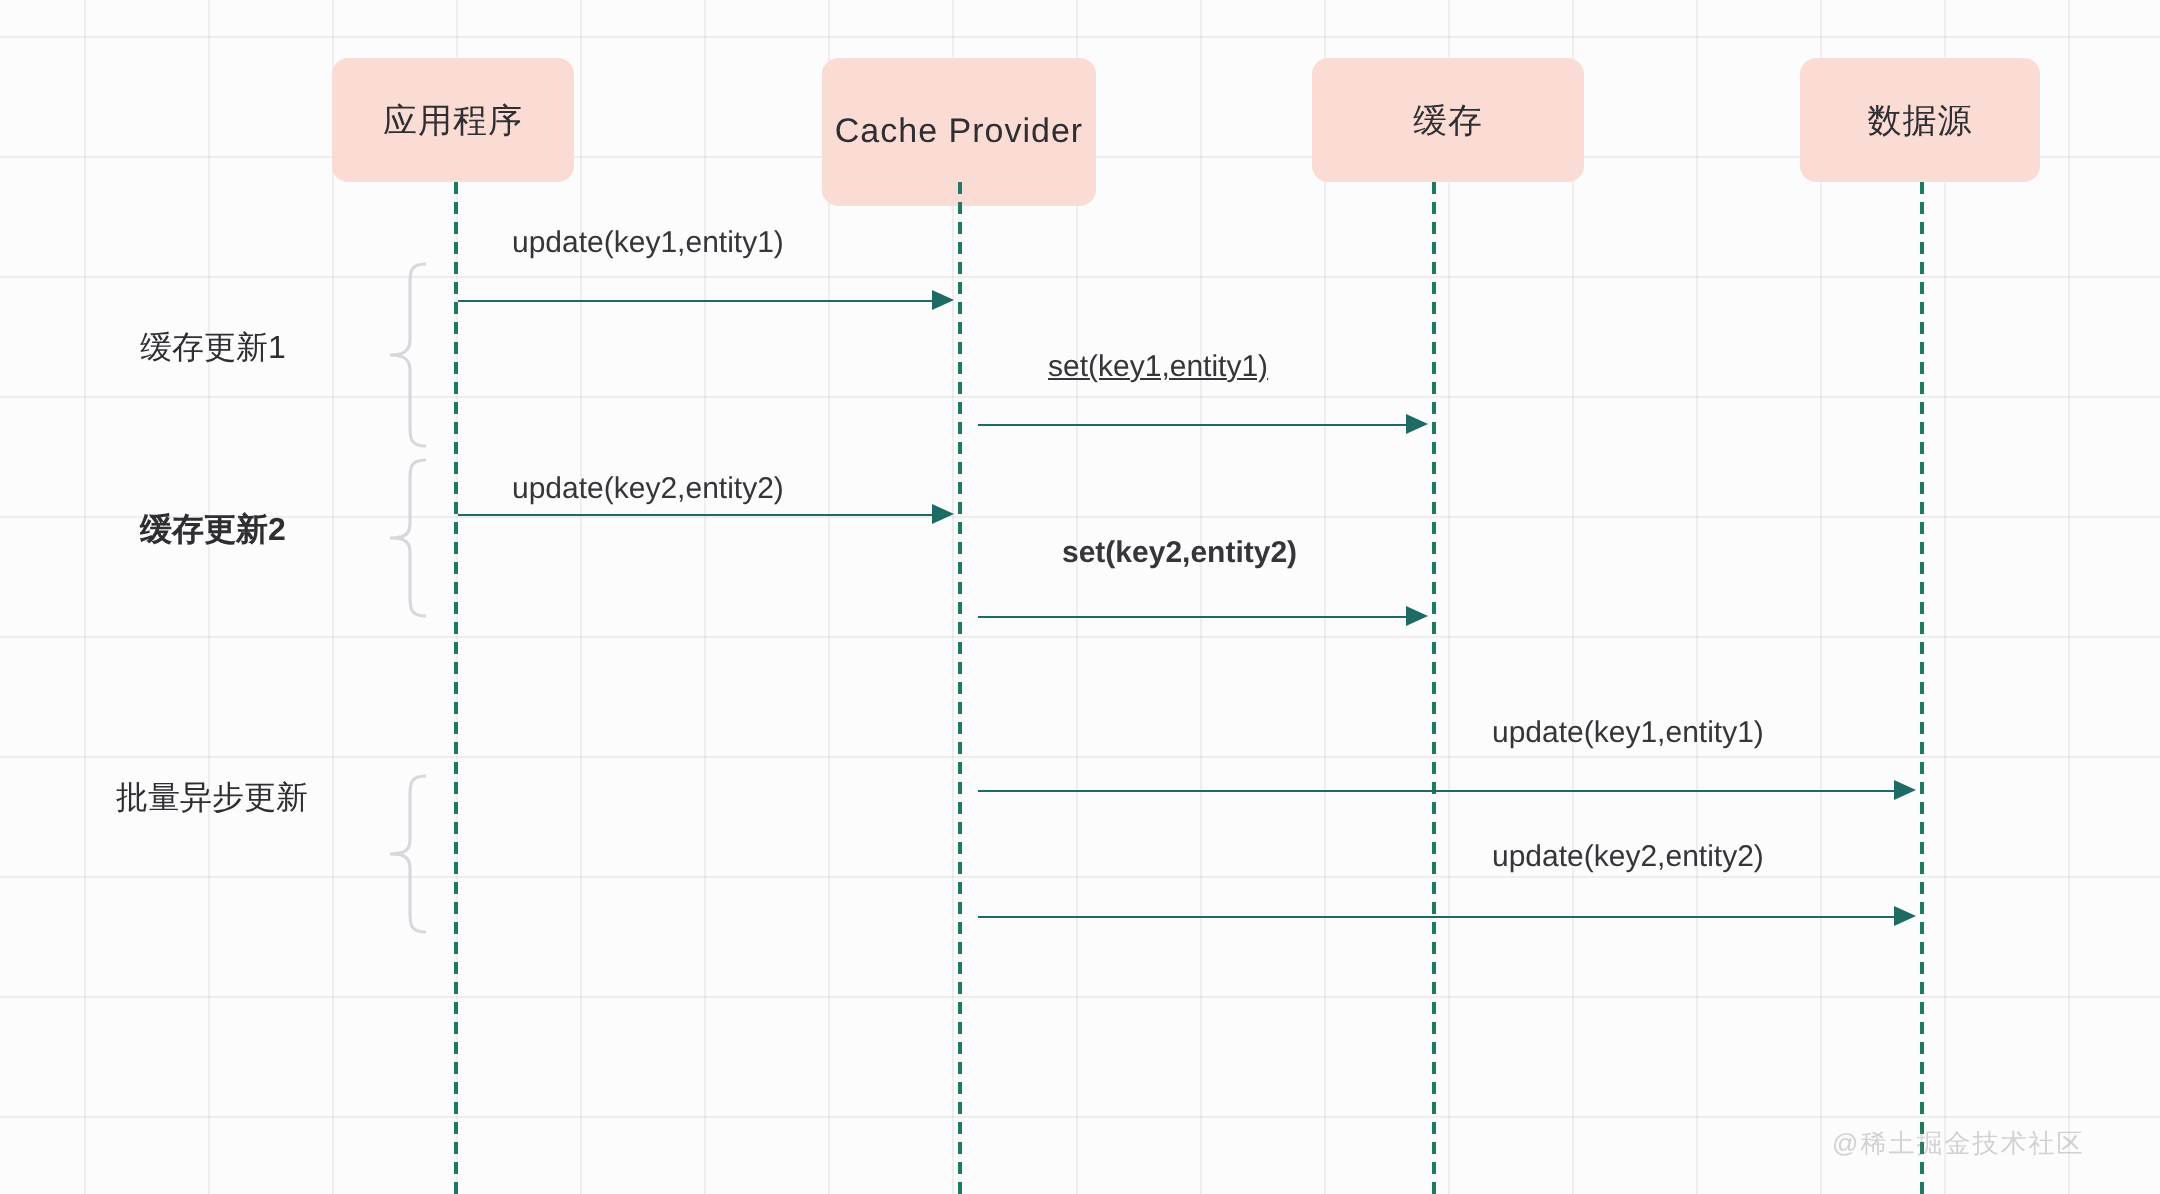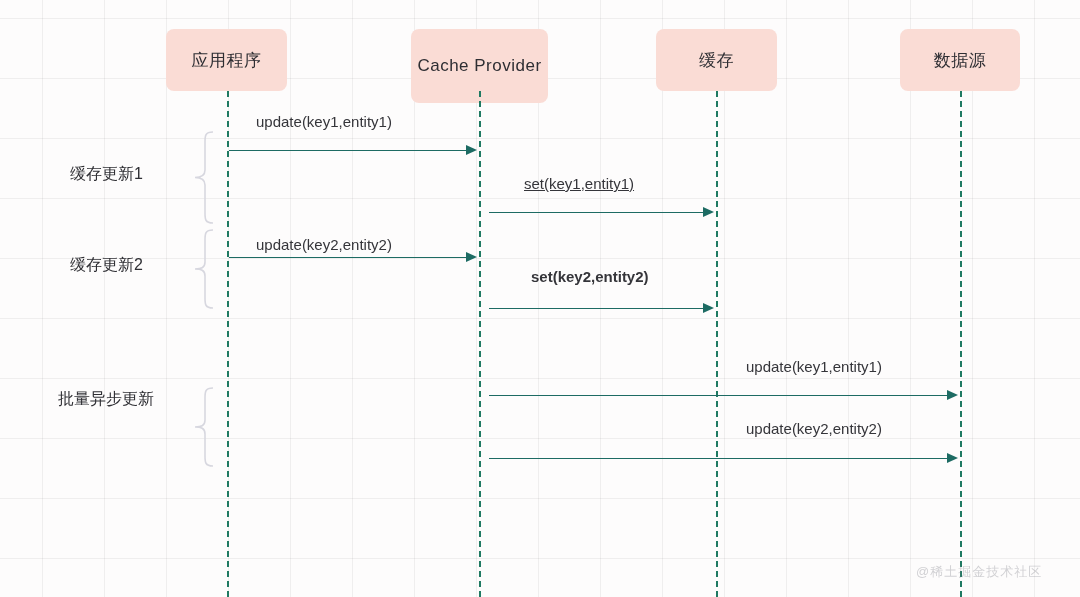--- a/index.html
+++ b/index.html
@@ -81,21 +81,21 @@
 <body>
 
 <div id="canvas">
 
   <div class="participant-box" style="left:166px; top:29px; width:121px; height:62px;">
     <span>应用程序</span>
   </div>
   <div class="participant-box" style="left:411px; top:29px; width:137px; height:74px;">
     <span>Cache Provider</span>
   </div>
-  <div class="participant-box" style="left:656px; top:29px; width:121px; height:62px;">
+  <div class="participant-box" style="left:656px; top:29px; width:136px; height:62px;">
     <span>缓存</span>
   </div>
   <div class="participant-box" style="left:900px; top:29px; width:120px; height:62px;">
     <span>数据源</span>
   </div>
 
   <div class="lifeline" style="left:227px;"></div>
   <div class="lifeline" style="left:479px;"></div>
   <div class="lifeline" style="left:716px;"></div>
   <div class="lifeline" style="left:960px;"></div>
@@ -122,21 +122,21 @@
 
   <div class="msg-label" style="left:746px; top:420px;">update(key2,entity2)</div>
   <div class="msg-line" style="left:489px; top:458px; width:460px;"></div>
   <div class="msg-head" style="left:947px; top:452.5px;"></div>
 
   <div class="group-label" style="left:70px; top:164px;">缓存更新1</div>
   <svg class="brace" style="left:193px; top:130px;" width="22" height="95" viewBox="0 0 22 95">
     <path d="M20 2 C12 2 12 6 12 12 L12 40 C12 46 8 47.5 2 47.5 C8 47.5 12 49 12 55 L12 83 C12 89 12 93 20 93" fill="none" stroke="#d7d7df" stroke-width="1.6"></path>
   </svg>
 
-  <div class="group-label" style="left:70px; top:255px;">缓存更新2</div>
+  <div class="group-label" style="left:70px; top:255px;font-weight:bold;">缓存更新2</div>
   <svg class="brace" style="left:193px; top:228px;" width="22" height="82" viewBox="0 0 22 82">
     <path d="M20 2 C12 2 12 6 12 12 L12 34 C12 40 8 41 2 41 C8 41 12 42 12 48 L12 70 C12 76 12 80 20 80" fill="none" stroke="#d7d7df" stroke-width="1.6"></path>
   </svg>
 
   <div class="group-label" style="left:58px; top:389px;">批量异步更新</div>
   <svg class="brace" style="left:193px; top:386px;" width="22" height="82" viewBox="0 0 22 82">
     <path d="M20 2 C12 2 12 6 12 12 L12 34 C12 40 8 41 2 41 C8 41 12 42 12 48 L12 70 C12 76 12 80 20 80" fill="none" stroke="#d7d7df" stroke-width="1.6"></path>
   </svg>
 
   <div class="watermark" style="left:916px; top:563px;">@稀土掘金技术社区</div>

